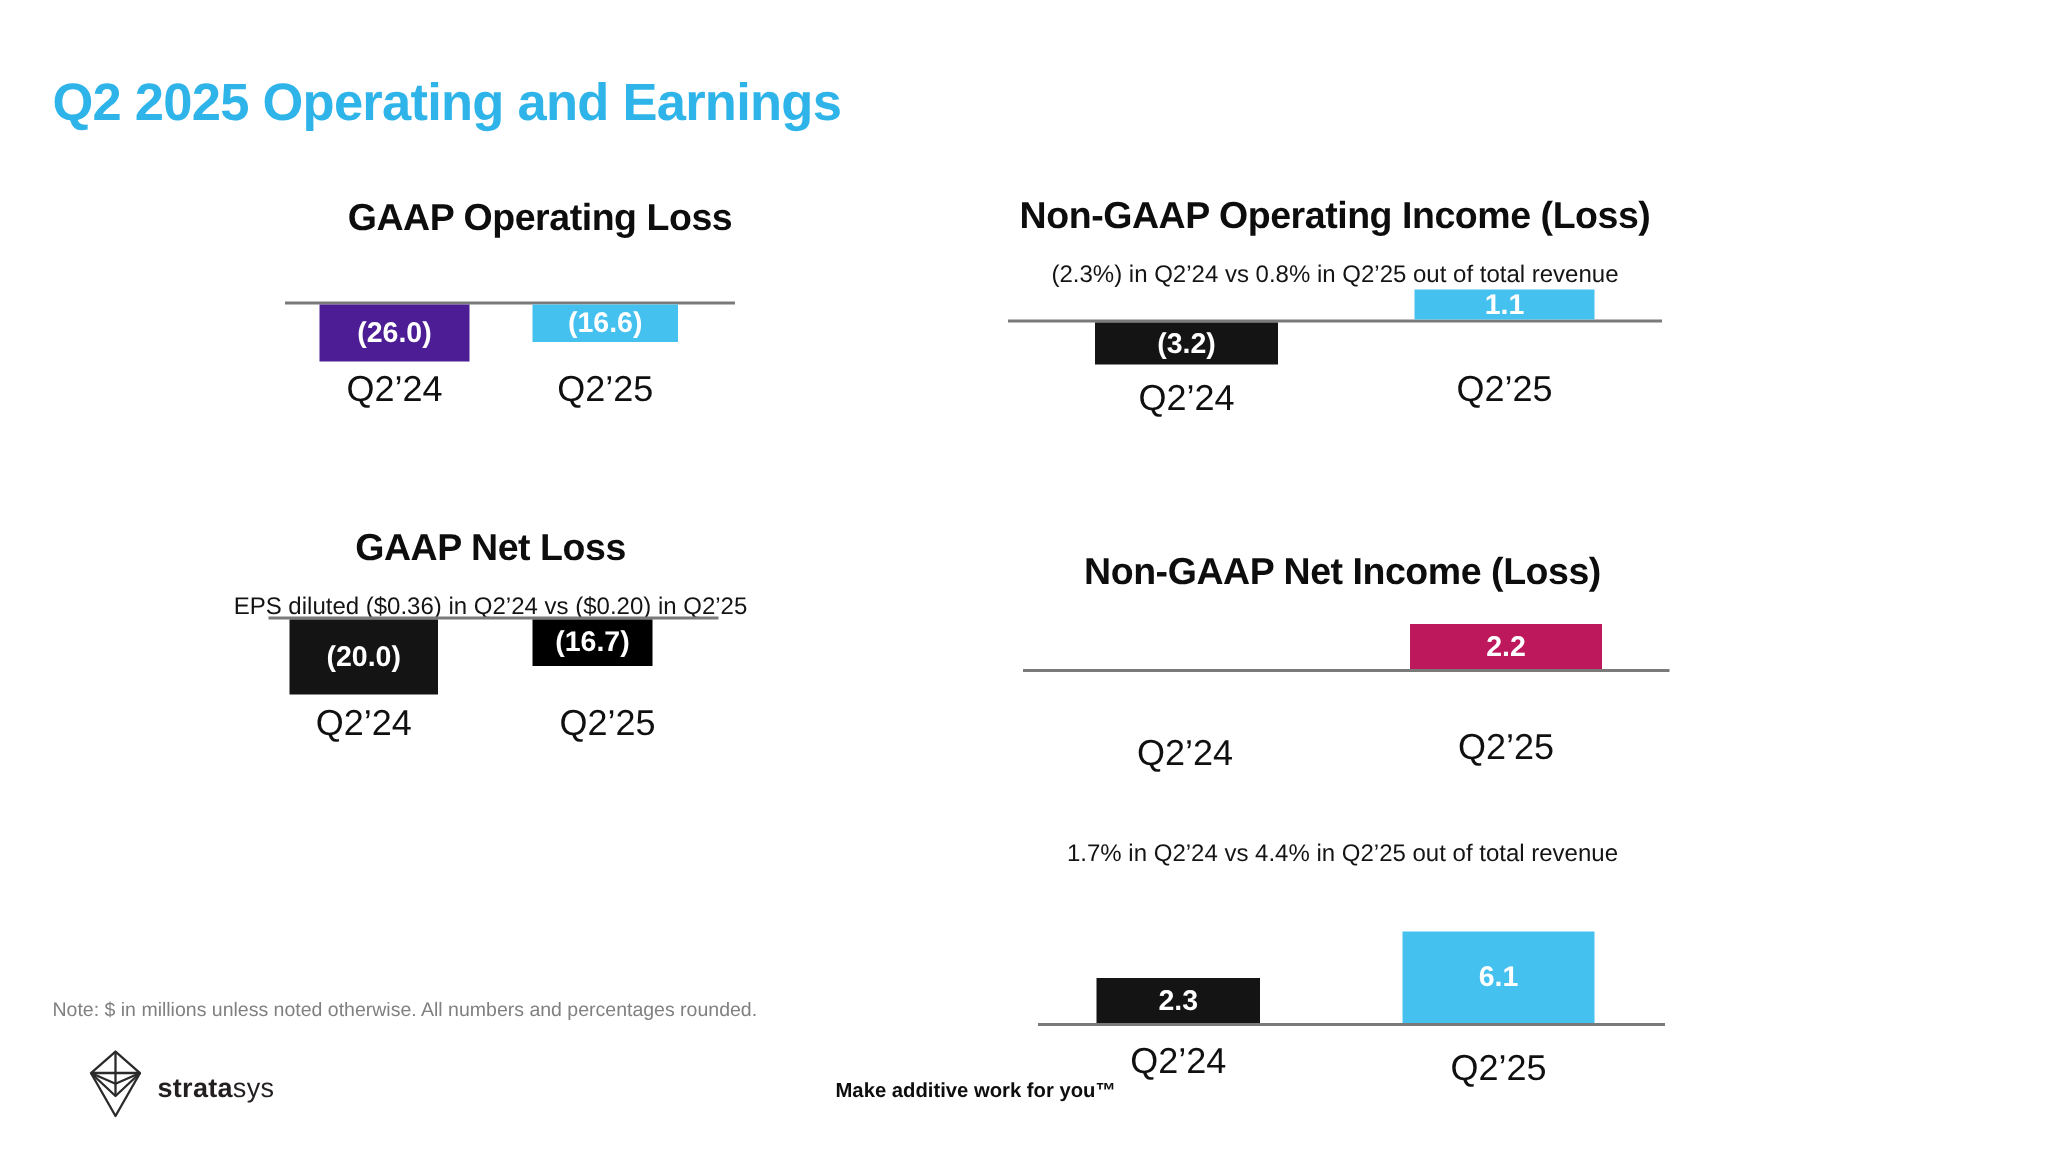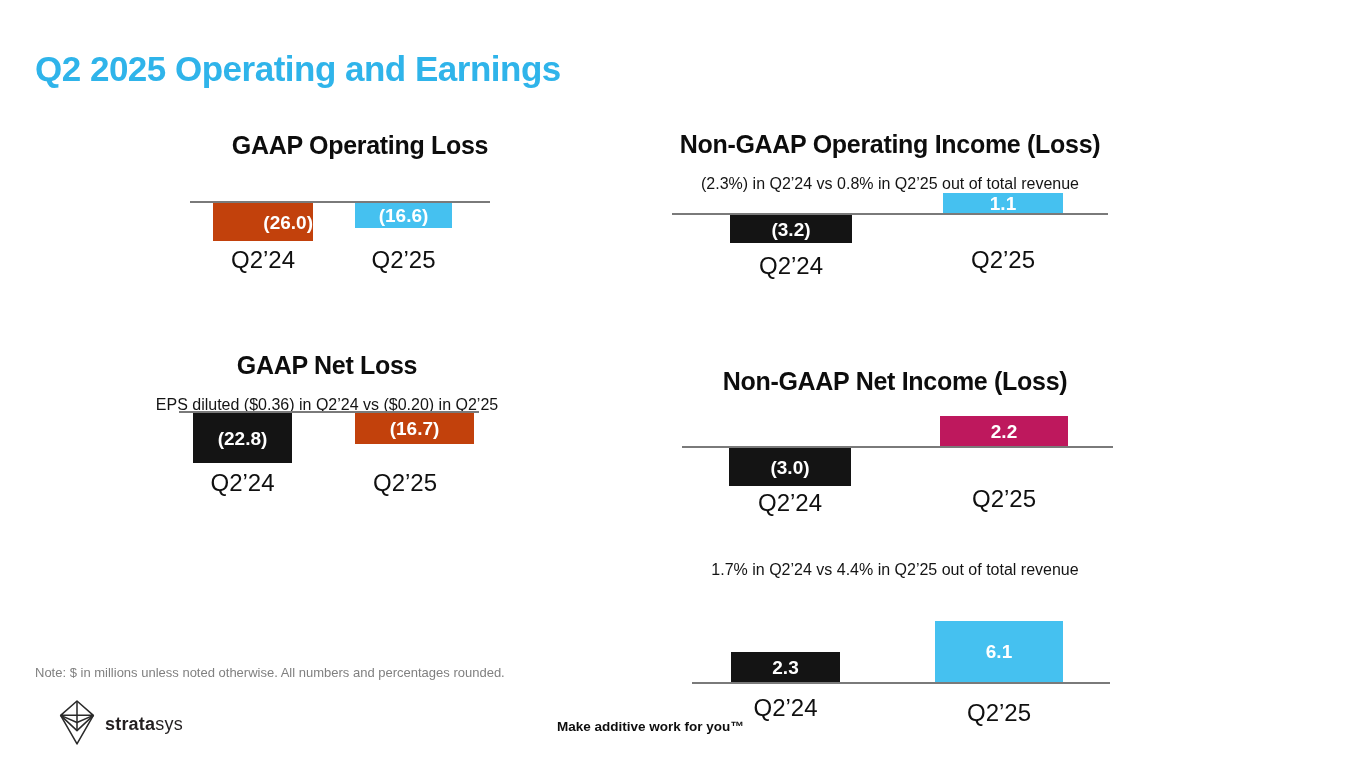--- a/index.html
+++ b/index.html
@@ -32,21 +32,21 @@
 </head>
 <body>
 
 <h1 class="main-title">Q2 2025 Operating and Earnings</h1>
 
 <section class="chart" style="left: 170px; top: 116px; width: 380px; height: 175px;">
   <h2>GAAP Operating Loss</h2>
   <div class="subtitle"></div>
   <div class="plot">
       <div class="axis-line" style="left: 20px; width: 300px; top: 85px;"></div>
-      <div class="bar" style="left: 43px; width: 100px; height: 38px; top: 87px; background: #c2410c; justify-content: flex-end;">
+      <div class="bar" style="left: 43px; width: 100px; height: 38px; top: 87px; background: #4c1d95;">
         <span>(26.0)</span>
       </div>
       <div class="cat-label" style="left: 23px; width: 140px; top: 130px;">Q2’24</div>
       <div class="bar" style="left: 185px; width: 97px; height: 25px; top: 87px; background: rgb(69, 193, 240);">
         <span>(16.6)</span>
       </div>
       <div class="cat-label" style="left: 163.5px; width: 140px; top: 130px;">Q2’25</div>
     </div>
 </section>
 
@@ -65,37 +65,34 @@
       <div class="cat-label" style="left: 283px; width: 140px; top: 131px;">Q2’25</div>
     </div>
 </section>
 
 <section class="chart" style="left: 117px; top: 336px; width: 420px; height: 175px;">
   <h2>GAAP Net Loss</h2>
   <div class="subtitle">EPS diluted ($0.36) in Q2’24 vs ($0.20) in Q2’25</div>
   <div class="plot">
       <div class="axis-line" style="left: 62px; width: 300px; top: 75px;"></div>
       <div class="bar" style="left: 76px; width: 99px; height: 50px; top: 77px; background: rgb(20, 20, 20);">
-        <span>(22.8)</span>
+        <span>(20.0)</span>
       </div>
       <div class="cat-label" style="left: 55.5px; width: 140px; top: 133px;">Q2’24</div>
-      <div class="bar" style="left: 238px; width: 119px; height: 31px; top: 77px; background: #c2410c;">
+      <div class="bar" style="left: 238px; width: 80px; height: 31px; top: 77px; background: #000000;">
         <span>(16.7)</span>
       </div>
       <div class="cat-label" style="left: 218px; width: 140px; top: 133px;">Q2’25</div>
     </div>
 </section>
 
 <section class="chart" style="left: 650px; top: 352px; width: 490px; height: 175px;">
   <h2>Non-GAAP Net Income (Loss)</h2>
   <div class="plot">
       <div class="axis-line" style="left: 32px; width: 431px; top: 94px;"></div>
-      <div class="bar" style="left: 79px; width: 122px; height: 38px; top: 96px; background: rgb(20, 20, 20);">
-        <span>(3.0)</span>
-      </div>
       <div class="cat-label" style="left: 70px; width: 140px; top: 137px;">Q2’24</div>
       <div class="bar" style="left: 290px; width: 128px; height: 30px; top: 64px; background: #be185d;">
         <span>2.2</span>
       </div>
       <div class="cat-label" style="left: 284px; width: 140px; top: 133px;">Q2’25</div>
     </div>
 </section>
 
 <section class="chart" style="left: 650px; top: 556px; width: 490px; height: 200px;">
   <div class="subtitle">1.7% in Q2’24 vs 4.4% in Q2’25 out of total revenue</div>

